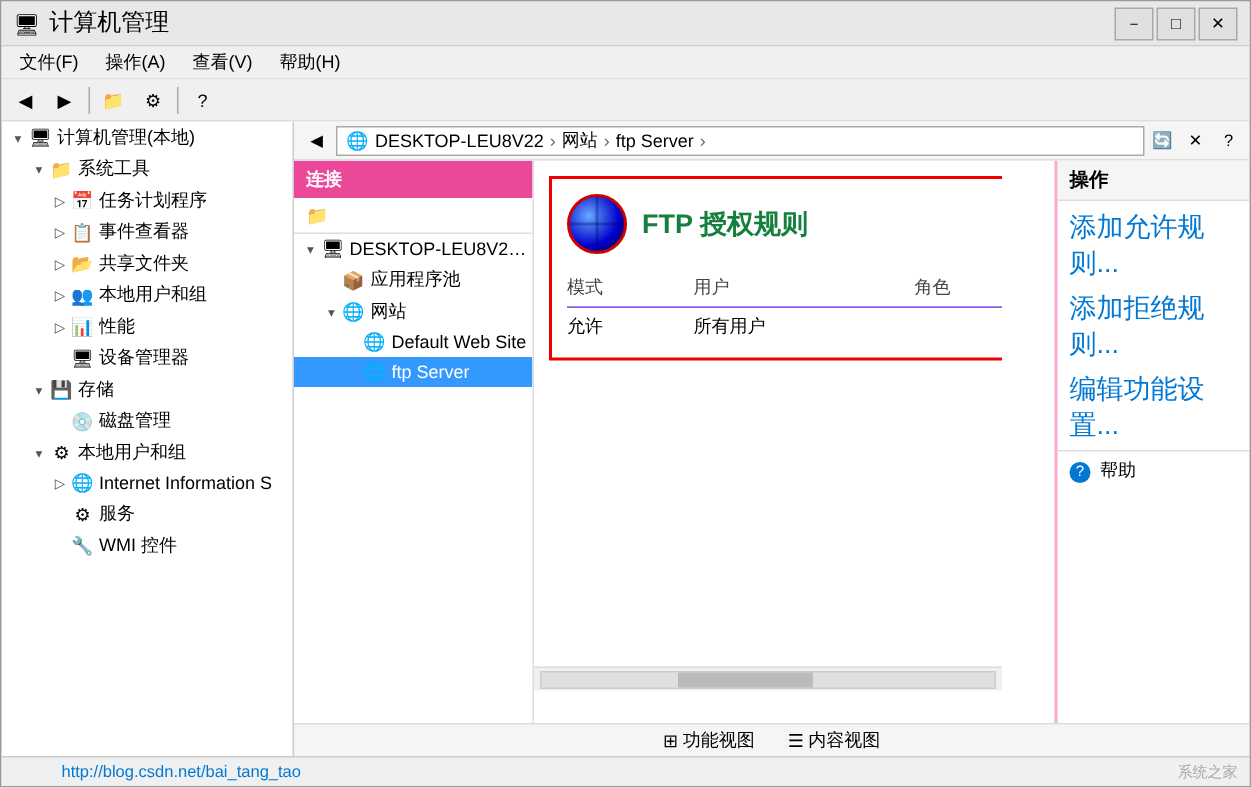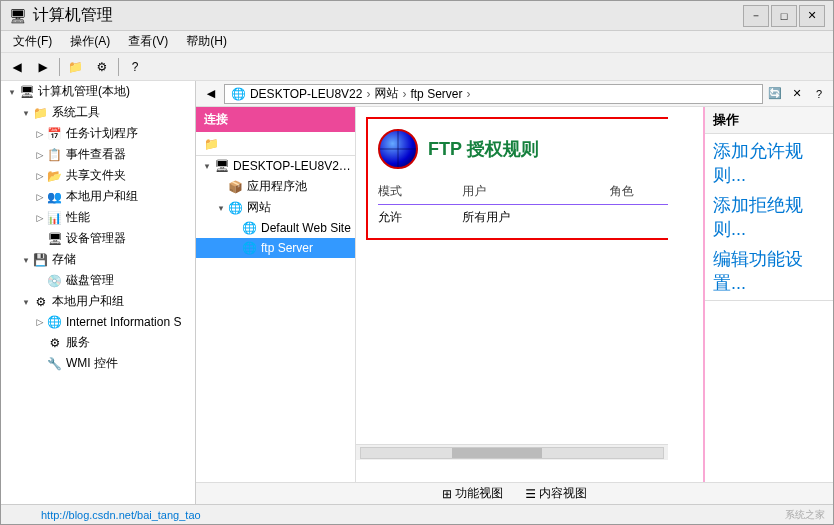--- a/index.html
+++ b/index.html
@@ -660,20 +660,24 @@
           </div>
         </div>
 
         <div class="actions-panel">
           <div class="actions-header">操作</div>
           <div class="action-section">
             <a class="action-link">添加允许规则...</a>
             <a class="action-link">添加拒绝规则...</a>
             <a class="action-link">编辑功能设置...</a>
           </div>
+          <div class="help-section">
+            <span class="help-icon">?</span>
+            <span>帮助</span>
+          </div>
         </div>
       </div>
 
       <div class="view-toggle-bar">
         <button class="view-toggle-btn">
           <span>⊞</span>
           <span>功能视图</span>
         </button>
         <button class="view-toggle-btn">
           <span>☰</span>

